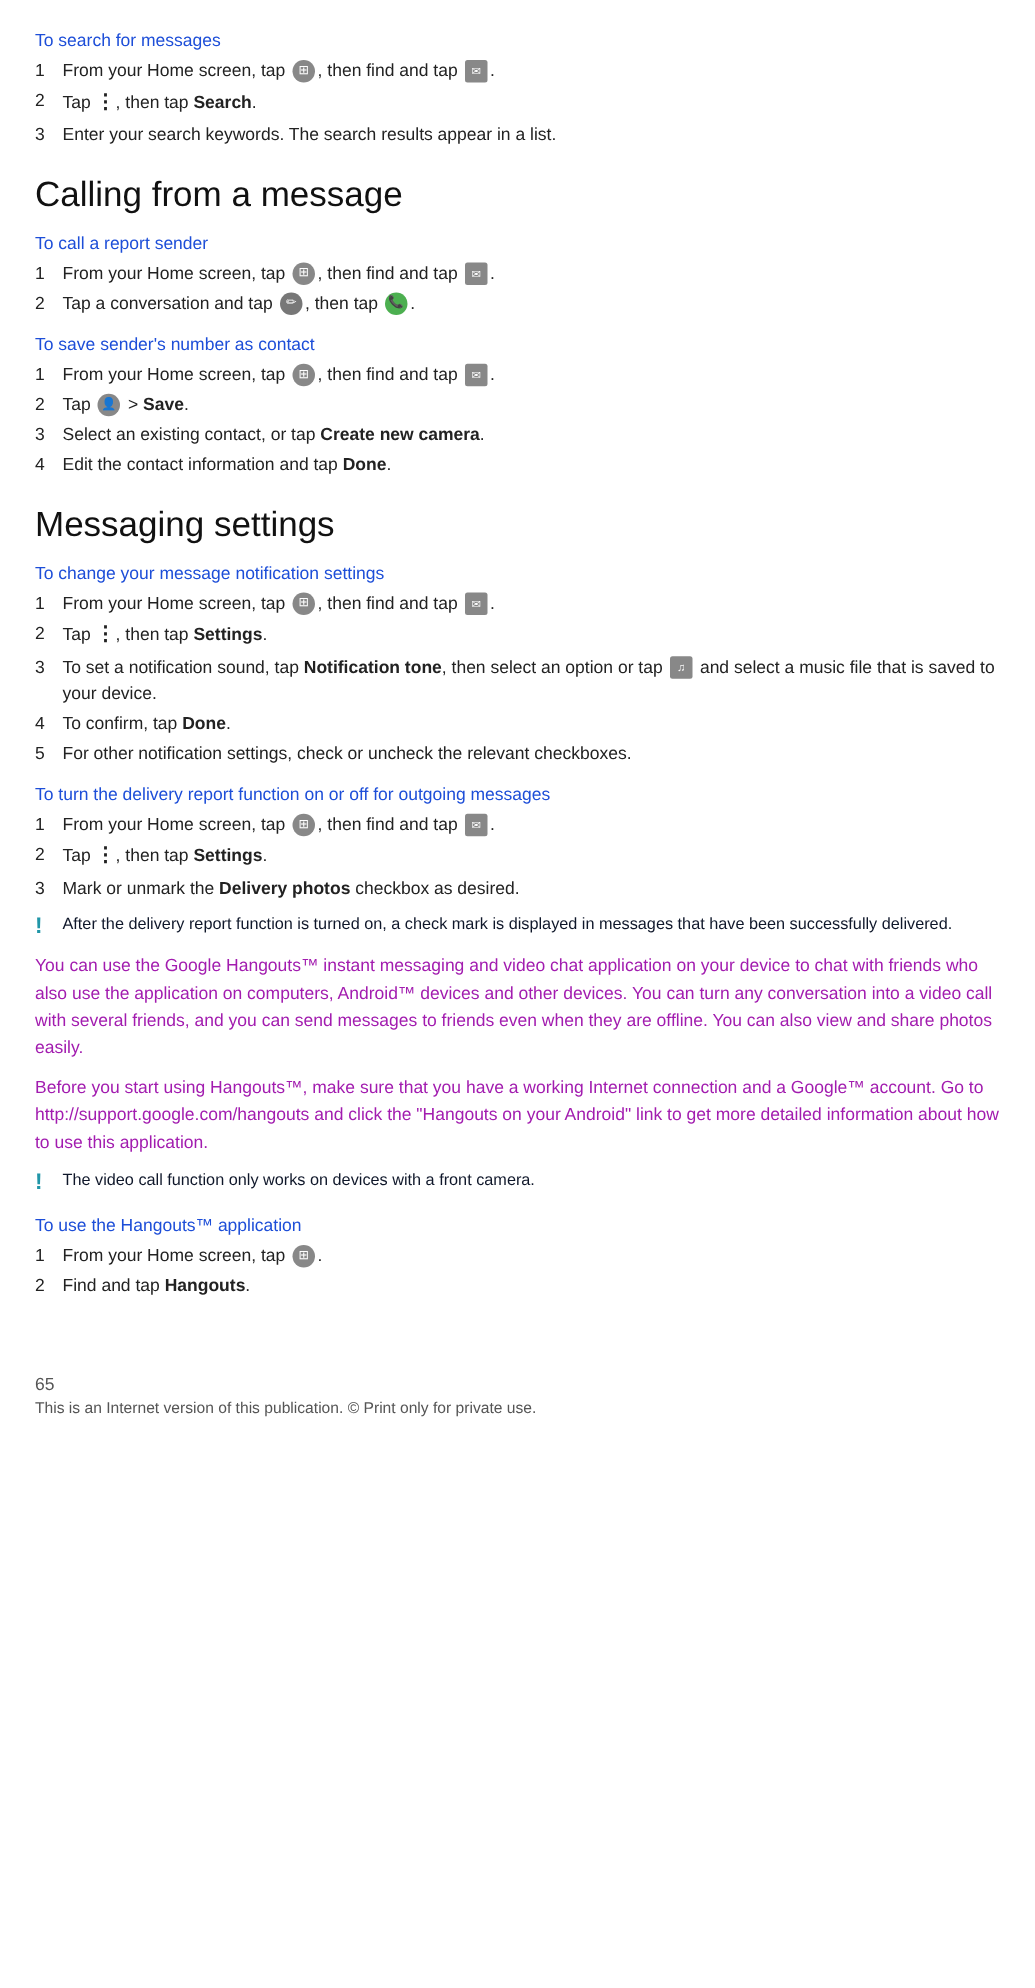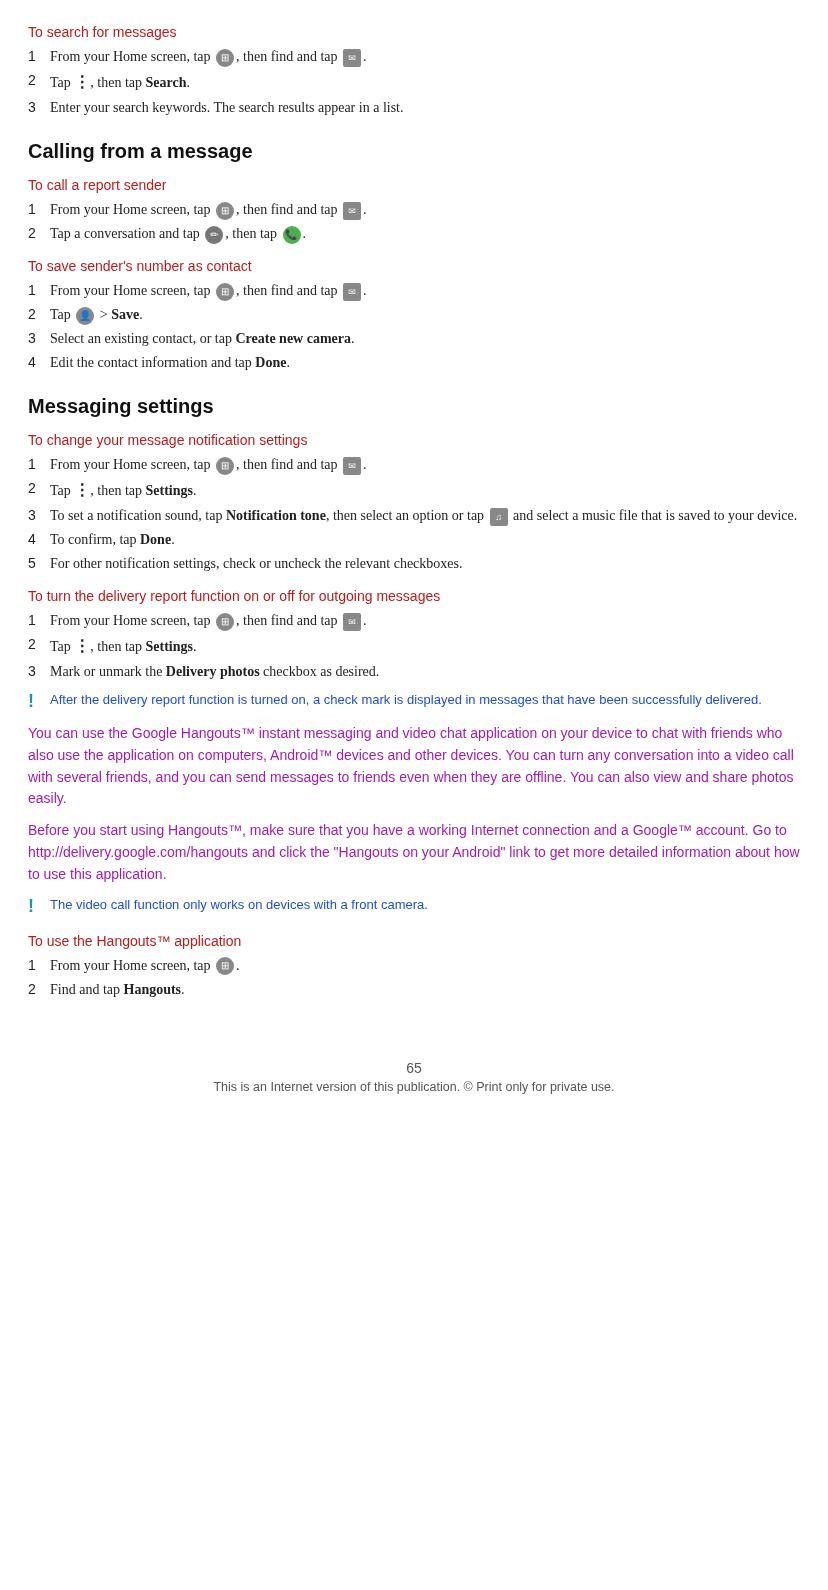--- a/index.html
+++ b/index.html
@@ -6,28 +6,28 @@
     body {
       font-family: Arial, Helvetica, sans-serif;
       font-size: 14px;
       color: #222;
       background: #fff;
       width: 828px;
       min-height: 1590px;
       padding: 10px 28px 40px 28px;
     }
     .section-heading {
-      font-size: 20px;
-      font-weight: bold;
+      font-size: 28px;
+      font-weight: normal;
       margin-top: 22px;
       margin-bottom: 8px;
       color: #111;
     }
     .subsection-heading {
-      color: #b91c1c;
+      color: #1d4ed8;
       font-size: 14px;
       margin-top: 14px;
       margin-bottom: 6px;
     }
     .numbered-list {
       list-style: none;
       padding: 0;
       margin: 0 0 8px 0;
     }
     .numbered-list li {
@@ -35,48 +35,46 @@
       margin-bottom: 3px;
       line-height: 1.5;
     }
     .num {
       min-width: 22px;
       font-size: 14px;
       color: #222;
     }
     .li-content {
       flex: 1;
-      font-family: Liberation Serif, serif;
     }
     .note-row {
       display: flex;
       align-items: flex-start;
       margin: 8px 0 8px 0;
       gap: 8px;
     }
     .note-icon {
       color: #2196a8;
       font-size: 18px;
       font-weight: bold;
       line-height: 1.3;
       min-width: 14px;
     }
     .note-text {
       font-size: 13px;
-      color: #1d4ed8;
+      color: #0f172a;
       line-height: 1.5;
     }
     .body-text {
       font-size: 14px;
       line-height: 1.55;
       margin-bottom: 10px;
       color: #a21caf;
     }
     .page-footer {
-      text-align: center;
       color: #555;
       font-size: 12.5px;
       margin-top: 60px;
       padding-bottom: 10px;
     }
     .page-number {
       font-size: 14px;
       color: #555;
       margin-bottom: 4px;
     }
@@ -249,21 +247,21 @@
   </ol>
   <div class="note-row">
     <span class="note-icon">!</span>
     <span class="note-text">After the delivery report function is turned on, a check mark is displayed in messages that have been successfully delivered.</span>
   </div>
 </div>
 
 <div class="divider"></div>
 <div>
   <p class="body-text">You can use the Google Hangouts™ instant messaging and video chat application on your device to chat with friends who also use the application on computers, Android™ devices and other devices. You can turn any conversation into a video call with several friends, and you can send messages to friends even when they are offline. You can also view and share photos easily.</p>
-  <p class="body-text">Before you start using Hangouts™, make sure that you have a working Internet connection and a Google™ account. Go to http://delivery.google.com/hangouts and click the "Hangouts on your Android" link to get more detailed information about how to use this application.</p>
+  <p class="body-text">Before you start using Hangouts™, make sure that you have a working Internet connection and a Google™ account. Go to http://support.google.com/hangouts and click the "Hangouts on your Android" link to get more detailed information about how to use this application.</p>
   <div class="note-row">
     <span class="note-icon">!</span>
     <span class="note-text">The video call function only works on devices with a front camera.</span>
   </div>
 
   <div class="subsection-heading">To use the Hangouts™ application</div>
   <ol class="numbered-list">
     <li>
       <span class="num">1</span>
       <span class="li-content">

